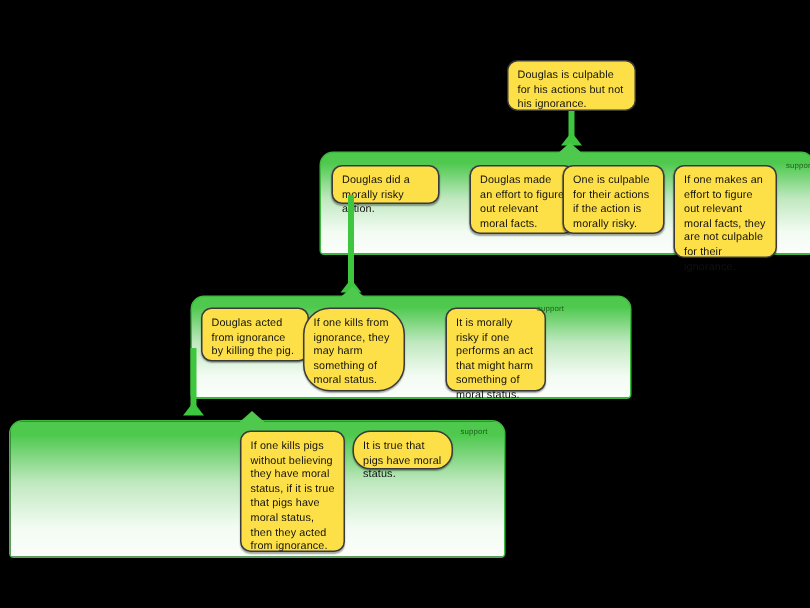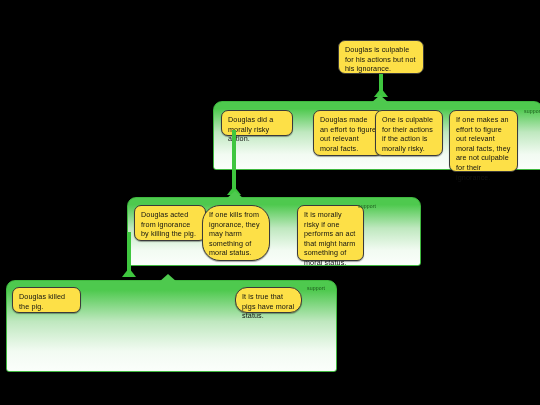--- a/index.html
+++ b/index.html
@@ -119,23 +119,23 @@
     </div>
   </div>
 
   <div class="stem" style="left:127px;top:232px;width:4px;height:44px;"></div>
   <div class="stem-foot" style="left:122px;top:268px;"></div>
 
   <div class="group" style="left:6px;top:280px;width:331px;height:92px;">
     <div class="group-inner">
       <div class="up-notch" style="left:152px;"></div>
 
-      <div class="box" style="left:5px;top:6px;width:69px;height:26px;">Douglas killed the pig.</div>
 
 
+      <div class="box" style="left:153px;top:6px;width:70px;height:81px;">If one kills pigs without believing they have moral status, if it is true that pigs have moral status, then they acted from ignorance.</div>
 
       <div class="box" style="left:228px;top:6px;width:67px;height:26px;border-radius:12px;">It is true that pigs have moral status.</div>
 
       <div class="support" style="left:300px;top:4px;">support</div>
     </div>
   </div>
 
 </div>
 
 </body></html>

